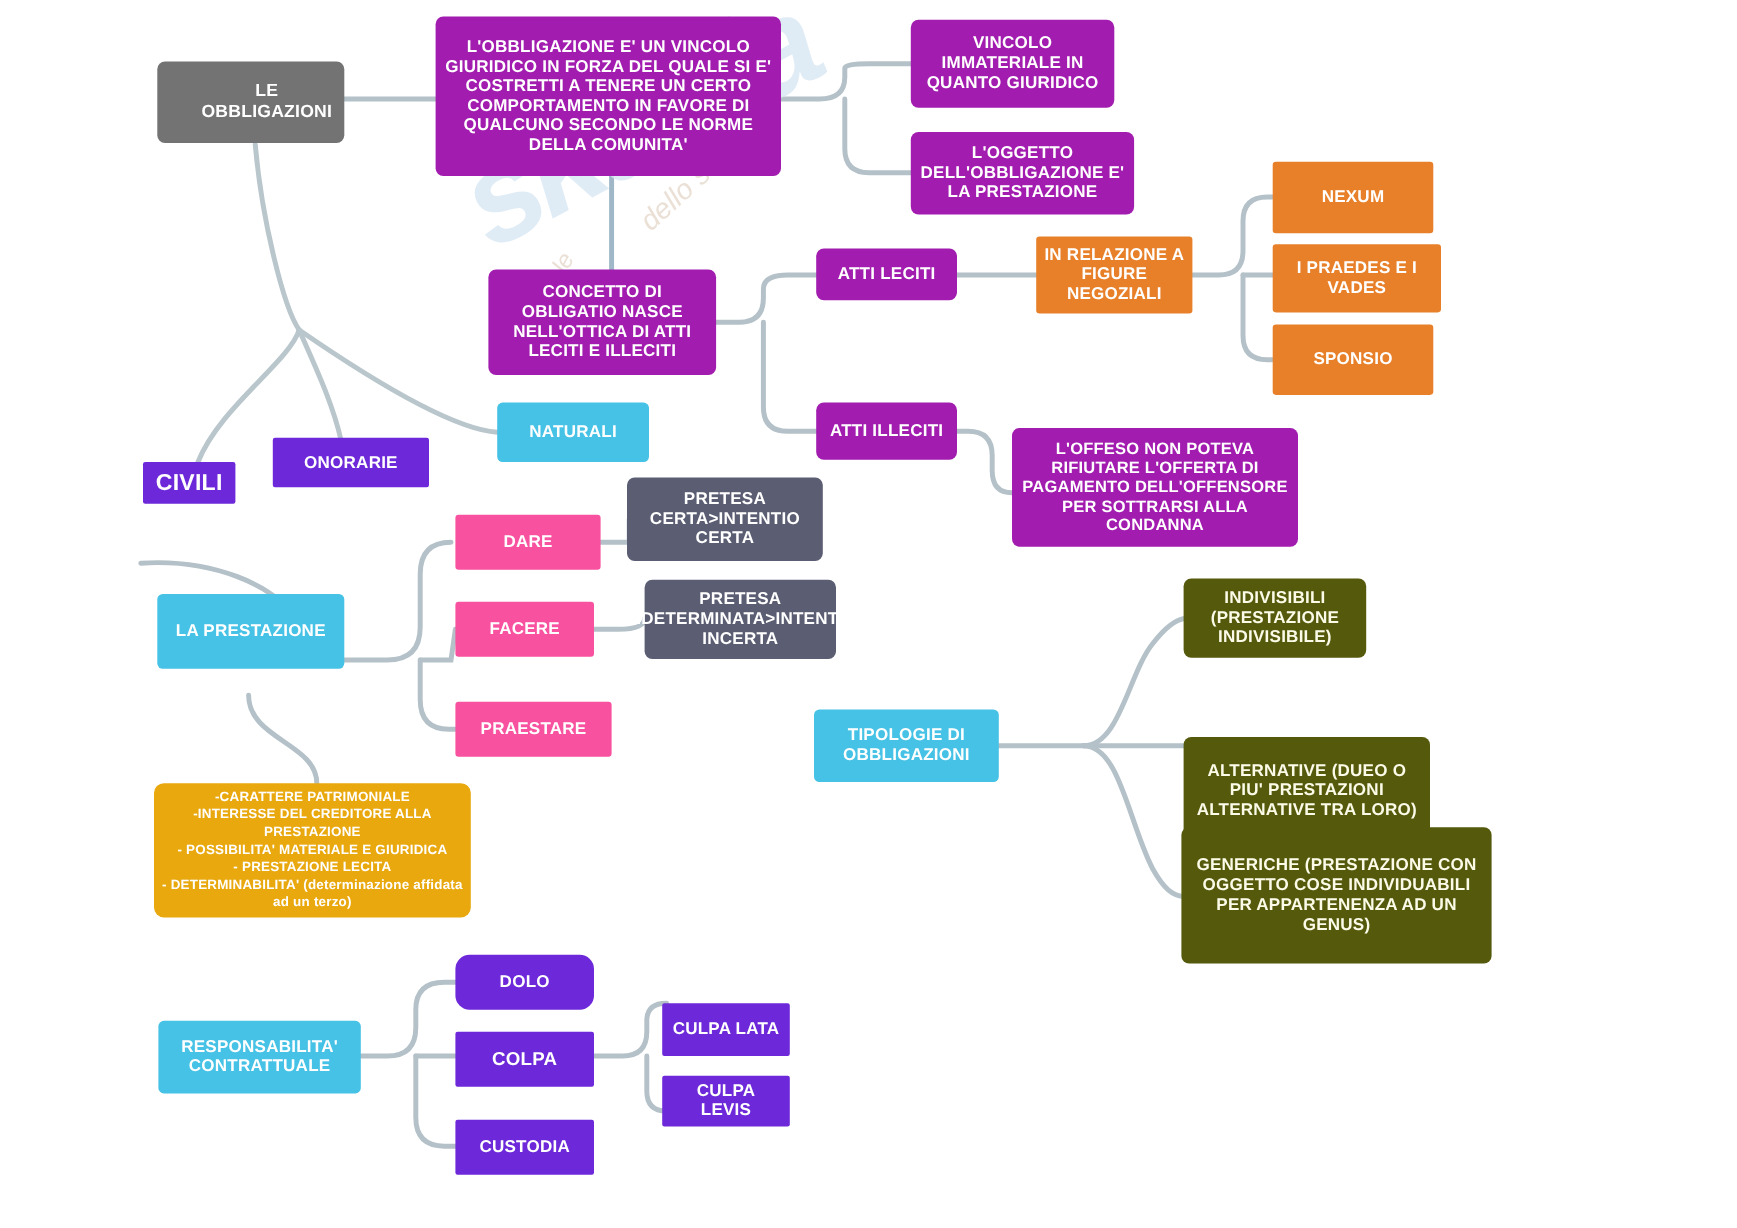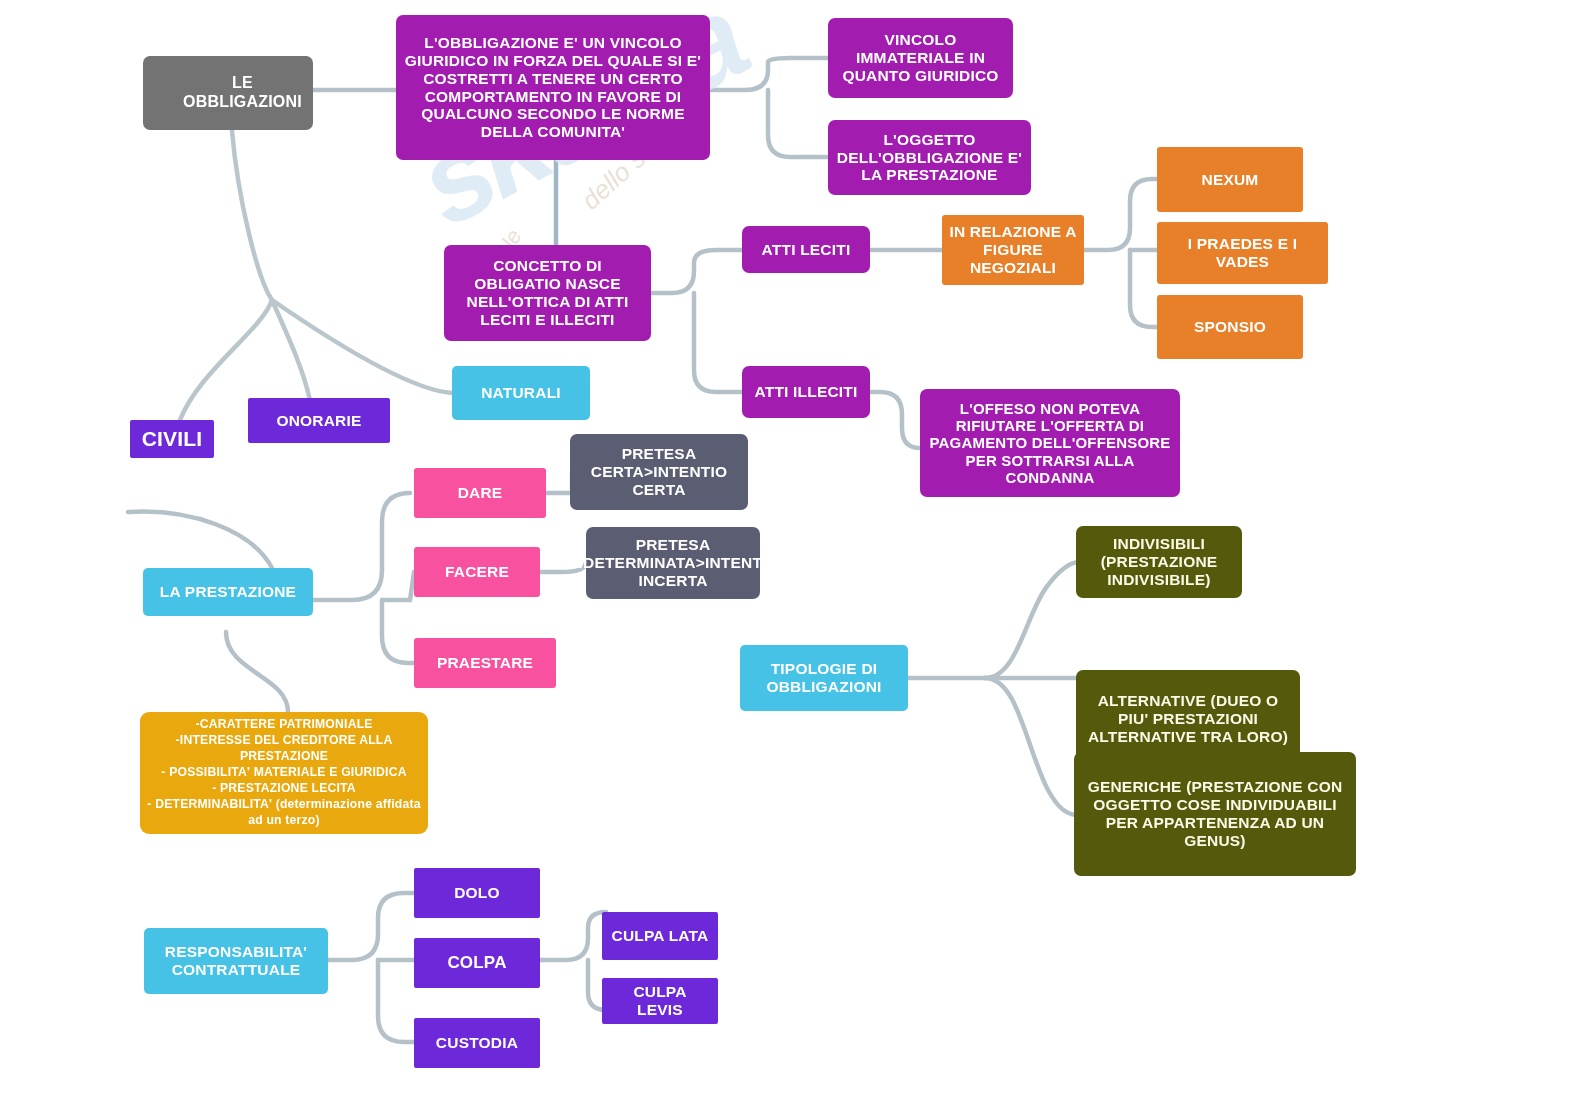--- a/index.html
+++ b/index.html
@@ -154,35 +154,35 @@
   <div class="node orange" style="left:828px; top:120px; width:203px; height:75px; font-size:15.5px;">L'OGGETTO DELL'OBBLIGAZIONE E' LA PRESTAZIONE</div>
 
   <div class="node orange" style="left:444px; top:245px; width:207px; height:96px; font-size:15.5px;">CONCETTO DI OBLIGATIO NASCE NELL'OTTICA DI ATTI LECITI E ILLECITI</div>
 
   <div class="node orange" style="left:742px; top:226px; width:128px; height:47px; font-size:15.5px;">ATTI LECITI</div>
 
   <div class="node orange-sq" style="left:942px; top:215px; width:142px; height:70px; font-size:15.5px;">IN RELAZIONE A FIGURE NEGOZIALI</div>
 
   <div class="node orange-sq" style="left:1157px; top:147px; width:146px; height:65px; font-size:15.5px;">NEXUM</div>
 
-  <div class="node orange-sq" style="left:1157px; top:222px; width:171px; height:62px; font-size:15.5px;">I PRAEDES E I VADES</div>
+  <div class="node orange-sq" style="left:1157px; top:222px; width:153px; height:62px; font-size:15.5px;">I PRAEDES E I VADES</div>
 
   <div class="node orange-sq" style="left:1157px; top:295px; width:146px; height:64px; font-size:15.5px;">SPONSIO</div>
 
   <div class="node orange" style="left:742px; top:366px; width:128px; height:52px; font-size:15.5px;">ATTI ILLECITI</div>
 
   <div class="node orange" style="left:920px; top:389px; width:260px; height:108px; font-size:15px;">L'OFFESO NON POTEVA RIFIUTARE L'OFFERTA DI PAGAMENTO DELL'OFFENSORE PER SOTTRARSI ALLA CONDANNA</div>
 
   <div class="node cyan-sq" style="left:130px; top:420px; width:84px; height:38px; font-size:21px;">CIVILI</div>
 
   <div class="node cyan-sq" style="left:248px; top:398px; width:142px; height:45px; font-size:15.5px;">ONORARIE</div>
 
   <div class="node cyan" style="left:452px; top:366px; width:138px; height:54px; font-size:15.5px;">NATURALI</div>
 
-  <div class="node cyan" style="left:143px; top:568px; width:170px; height:48px; font-size:15.5px;">LA
+  <div class="node cyan" style="left:143px; top:540px; width:170px; height:68px; font-size:15.5px;">LA
 PRESTAZIONE</div>
 
   <div class="node pink" style="left:414px; top:468px; width:132px; height:50px; font-size:15.5px;">DARE</div>
 
   <div class="node pink" style="left:414px; top:547px; width:126px; height:50px; font-size:15.5px;">FACERE</div>
 
   <div class="node pink" style="left:414px; top:638px; width:142px; height:50px; font-size:15.5px;">PRAESTARE</div>
 
   <div class="node slate" style="left:570px; top:434px; width:178px; height:76px; font-size:15.5px;">PRETESA CERTA&gt;INTENTIO CERTA</div>
 
@@ -198,21 +198,21 @@
 
   <div class="node olive" style="left:1076px; top:526px; width:166px; height:72px; font-size:15.5px;">INDIVISIBILI (PRESTAZIONE INDIVISIBILE)</div>
 
   <div class="node olive" style="left:1076px; top:630px; width:224px; height:98px; font-size:15.5px;margin-top:40px;">ALTERNATIVE (DUEO O PIU' PRESTAZIONI ALTERNATIVE TRA LORO)</div>
 
   <div class="node olive" style="left:1074px; top:752px; width:282px; height:124px; font-size:15.5px;">GENERICHE (PRESTAZIONE CON OGGETTO COSE INDIVIDUABILI PER APPARTENENZA AD UN GENUS)</div>
 
   <div class="node cyan" style="left:144px; top:928px; width:184px; height:66px; font-size:15.5px;">RESPONSABILITA'
 CONTRATTUALE</div>
 
-  <div class="node cyan-sq" style="left:414px; top:868px; width:126px; height:50px; font-size:15.5px;">DOLO</div>
+  <div class="node cyan-sq" style="left:414px; top:868px; width:126px; height:50px; font-size:15.5px;border-radius:13px;">DOLO</div>
 
   <div class="node cyan-sq" style="left:414px; top:938px; width:126px; height:50px; font-size:17px;">COLPA</div>
 
   <div class="node cyan-sq" style="left:414px; top:1018px; width:126px; height:50px; font-size:15.5px;">CUSTODIA</div>
 
   <div class="node cyan-sq" style="left:602px; top:912px; width:116px; height:48px; font-size:15.5px;">CULPA LATA</div>
 
   <div class="node cyan-sq" style="left:602px; top:978px; width:116px; height:46px; font-size:15.5px;">CULPA LEVIS</div>
 
 </div>

